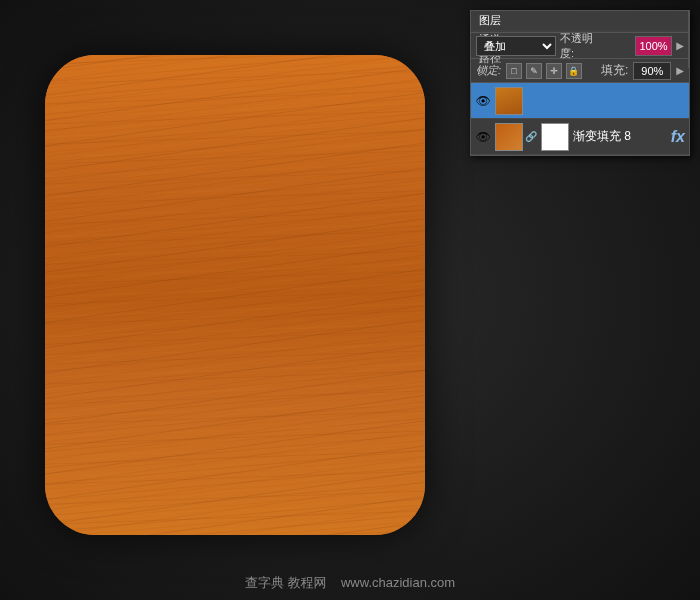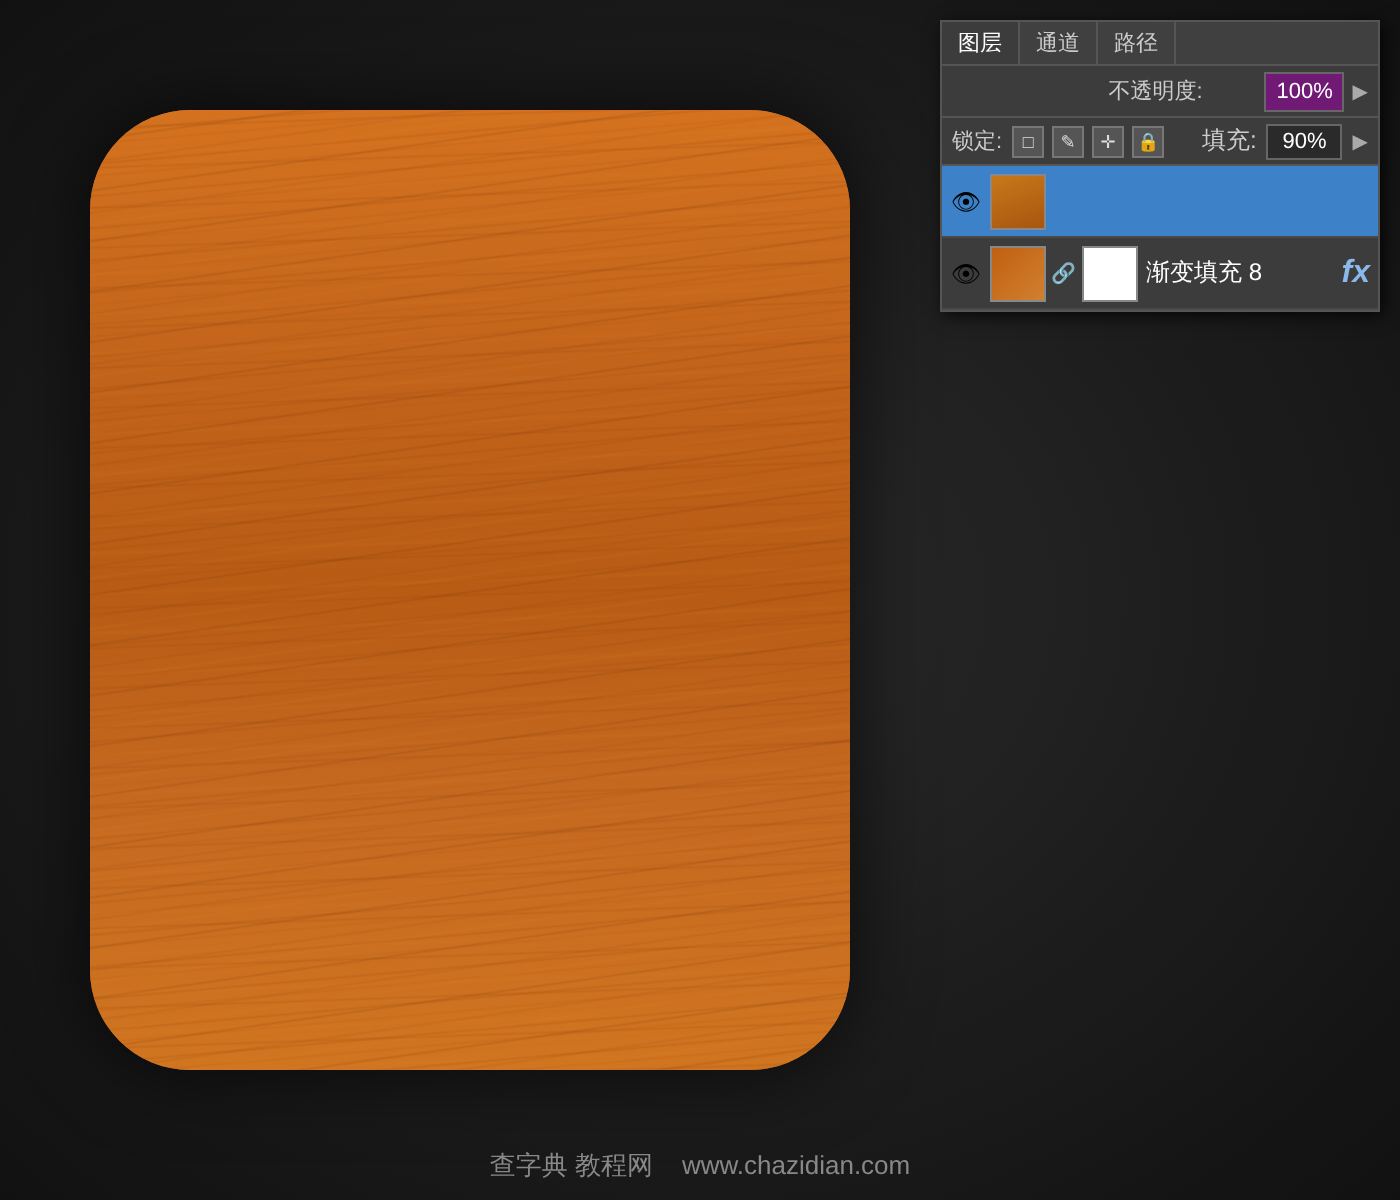--- a/index.html
+++ b/index.html
@@ -104,20 +104,21 @@
       box-shadow: 2px 2px 8px rgba(0,0,0,0.8);
     }
 
     
     .panel-tabs {
       display: flex;
       background: #404040;
       border-bottom: 1px solid #555;
       height: 22px;
       align-items: stretch;
+      flex-direction: column;
     }
 
     .panel-tab {
       padding: 2px 8px;
       font-size: 11px;
       color: #ccc;
       display: flex;
       align-items: center;
       cursor: pointer;
       border-right: 1px solid #555;
@@ -150,21 +151,21 @@
 
     .opacity-label {
       font-size: 11px;
       color: #ccc;
       margin-left: auto;
     }
 
     .opacity-value {
       font-size: 11px;
       color: #fff;
-      background: #701a75;
+      background: #be185d;
       border: 1px solid #666;
       width: 40px;
       height: 20px;
       text-align: center;
       display: inline-flex;
       align-items: center;
       justify-content: center;
       margin-left: 27px;
     }
 
@@ -180,20 +181,21 @@
       align-items: center;
       padding: 2px 5px;
       border-bottom: 1px solid #555;
       height: 24px;
       gap: 5px;
     }
 
     .lock-label {
       font-size: 11px;
       color: #ccc;
+      font-style: italic;
     }
 
     .lock-icons {
       display: flex;
       gap: 4px;
       align-items: center;
     }
 
     .lock-icon-btn {
       width: 16px;
@@ -331,20 +333,23 @@
     </div>
     <div class="panel-tab">
       <span>通道</span>
     </div>
     <div class="panel-tab">
       <span>路径</span>
     </div>
   </div>
 
   <div class="blend-row">
+    <select class="blend-select">
+      <option>叠加</option>
+    </select>
     <span class="opacity-label">不透明度:</span>
     <span class="opacity-value">100%</span>
     <span class="panel-arrow">▶</span>
   </div>
 
   <div class="lock-row">
     <span class="lock-label">锁定:</span>
     <div class="lock-icons">
       <div class="lock-icon-btn">□</div>
       <div class="lock-icon-btn">✎</div>

